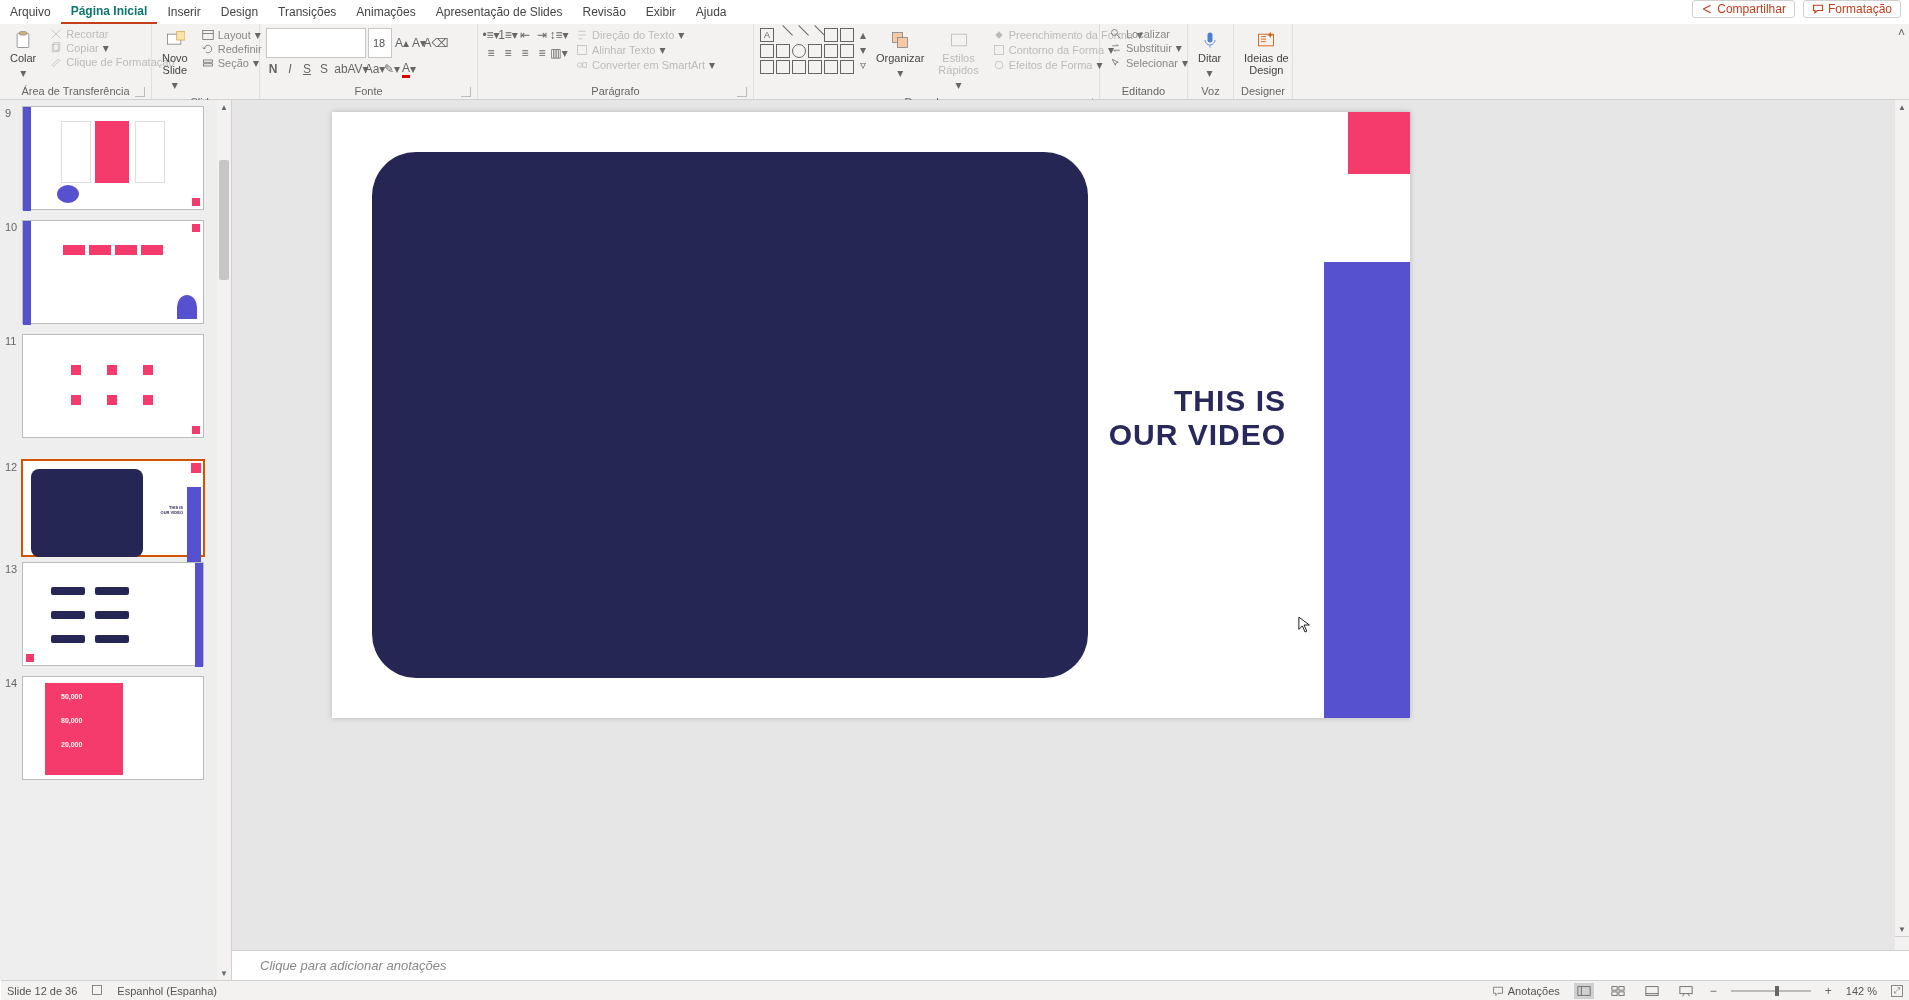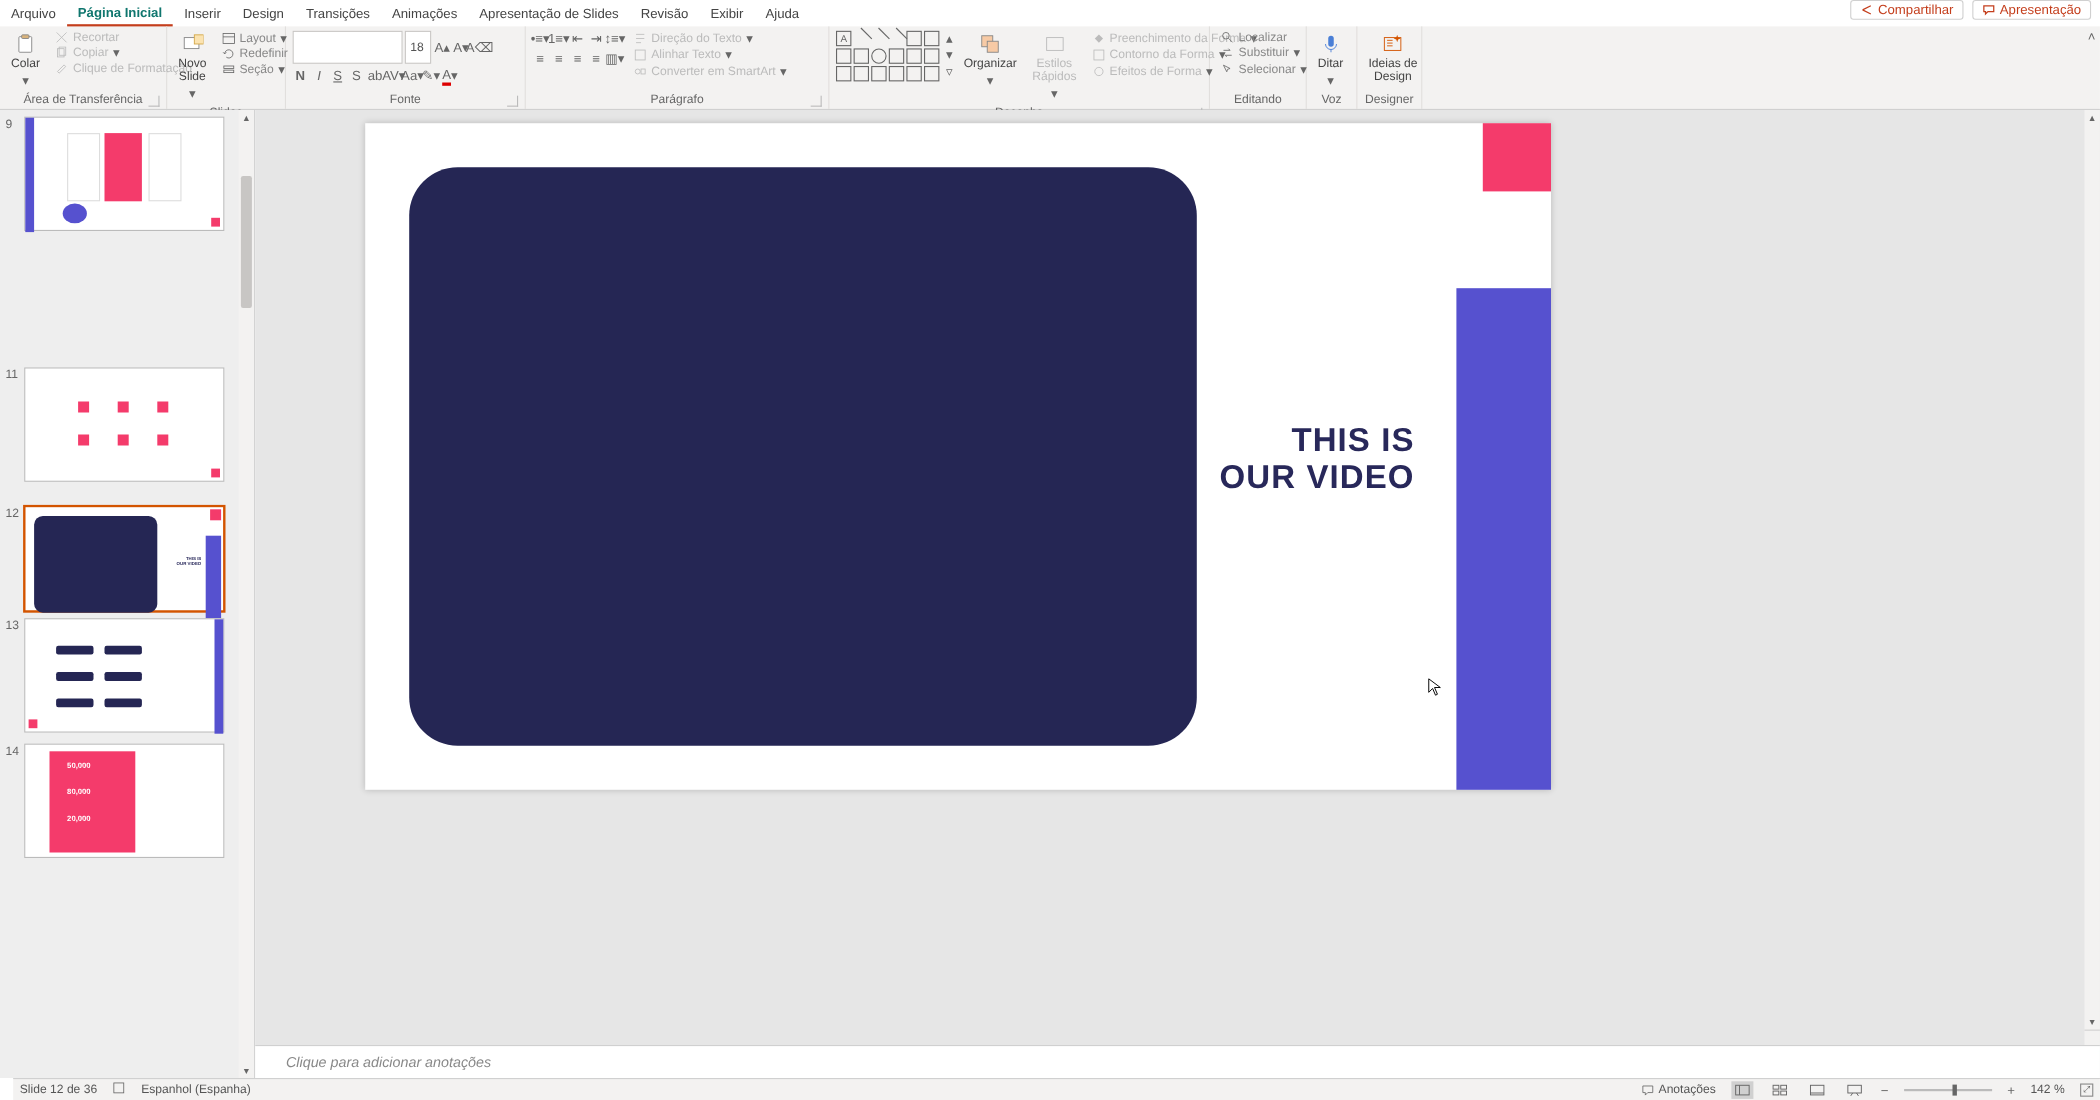--- a/index.html
+++ b/index.html
@@ -70,21 +70,21 @@
 .cursor svg { width: 100%; height: 100%; }
 
 .notes { height: 30px; background: #fff; border-top: 1px solid #d0d0d0; display: flex; align-items: center; padding: 0 28px; color: #888; font-size: 13px; font-style: italic; }
 
 .ed-scroll { position: absolute; right: 0; top: 0; bottom: 30px; width: 14px; background: #f3f2f1; }
 .ed-scroll .up, .ed-scroll .dn { position: absolute; left: 0; right: 0; height: 14px; display: flex; align-items: center; justify-content: center; font-size: 8px; color: #666; }
 .ed-scroll .up { top: 0; } .ed-scroll .dn { bottom: 14px; }
 .ed-scroll .fit { position: absolute; left: 0; right: 0; bottom: 0; height: 14px; border-top: 1px solid #d0d0d0; }
 
 
-.statusbar { position: absolute; left: 12px; right: 0; bottom: 0; height: 20px; background: #f3f2f1; border-top: 1px solid #d0d0d0; display: flex; align-items: center; font-size: 11px; color: #555; padding: 0 6px; gap: 14px; }
+.statusbar { position: absolute; left: 1px; right: 0; bottom: 0; height: 20px; background: #f3f2f1; border-top: 1px solid #d0d0d0; display: flex; align-items: center; font-size: 11px; color: #555; padding: 0 6px; gap: 14px; }
 .statusbar .spacer { flex: 1; }
 .statusbar .viewbtn { width: 20px; height: 16px; display: inline-flex; align-items: center; justify-content: center; }
 .statusbar .viewbtn.active { background: #d0d0d0; }
 .statusbar .zoom-track { width: 80px; height: 2px; background: #bbb; position: relative; }
 .statusbar .zoom-track .knob { position: absolute; top: -4px; left: 44px; width: 4px; height: 10px; background: #666; }
 
 
 .thumb .mini-art { position: absolute; inset: 0; }
 .ma-pink { position: absolute; background: #f43b6b; }
 .ma-purple { position: absolute; background: #5651cf; }
@@ -109,21 +109,21 @@
     <div class="btn">
       <svg viewBox="0 0 16 16">
           <path fill="none" stroke="#c43e1c" stroke-width="1.5" d="M3 8l10-5M3 8l10 5M3 8v0"></path>
         </svg>
       <span>Compartilhar</span>
     </div>
     <div class="btn">
       <svg viewBox="0 0 16 16">
           <path fill="none" stroke="#c43e1c" stroke-width="1.5" d="M2 3h12v7H7l-3 3v-3H2z"></path>
         </svg>
-      <span>Apresentação</span>
+      <span>Formatação</span>
     </div>
   </div>
 </div>
 
 <div class="ribbon">
 
   <div class="group" style="width:152px">
     <div class="group-body">
       <div class="bigbtn">
         <svg viewBox="0 0 24 24">
@@ -419,20 +419,32 @@
         <div class="mini-art">
           <div class="ma-purple" style="left:0;top:0;width:8px;height:104px"></div>
           <div class="ma-pink" style="right:3px;bottom:3px;width:8px;height:8px"></div>
           <div class="ma-pink" style="left:72px;top:14px;width:34px;height:62px"></div>
           <div style="position:absolute;left:38px;top:14px;width:30px;height:62px;border:1px solid #ddd"></div>
           <div style="position:absolute;left:112px;top:14px;width:30px;height:62px;border:1px solid #ddd"></div>
           <div class="ma-purple" style="left:34px;bottom:6px;width:22px;height:18px;border-radius:50%"></div>
         </div>
       </div>
 
+      <div class="thumb" style="top:120px;height:104px">
+        <span class="thumb-num">10</span>
+        <div class="mini-art">
+          <div class="ma-purple" style="left:0;top:0;width:8px;height:104px"></div>
+          <div class="ma-pink" style="right:3px;top:3px;width:8px;height:8px"></div>
+          <div class="ma-pink" style="left:40px;top:24px;width:22px;height:10px"></div>
+          <div class="ma-pink" style="left:66px;top:24px;width:22px;height:10px"></div>
+          <div class="ma-pink" style="left:92px;top:24px;width:22px;height:10px"></div>
+          <div class="ma-pink" style="left:118px;top:24px;width:22px;height:10px"></div>
+          <div class="ma-purple" style="right:6px;bottom:4px;width:20px;height:24px;border-radius:50% 50% 0 0"></div>
+        </div>
+      </div>
 
       <div class="thumb" style="top:234px;height:104px">
         <span class="thumb-num">11</span>
         <div class="mini-art">
           <div class="ma-pink" style="right:3px;bottom:3px;width:8px;height:8px"></div>
           <div class="ma-pink" style="left:48px;top:30px;width:10px;height:10px"></div>
             <div class="ma-pink" style="left:84px;top:30px;width:10px;height:10px"></div>
             <div class="ma-pink" style="left:120px;top:30px;width:10px;height:10px"></div>
           <div class="ma-pink" style="left:48px;top:60px;width:10px;height:10px"></div>
             <div class="ma-pink" style="left:84px;top:60px;width:10px;height:10px"></div>

